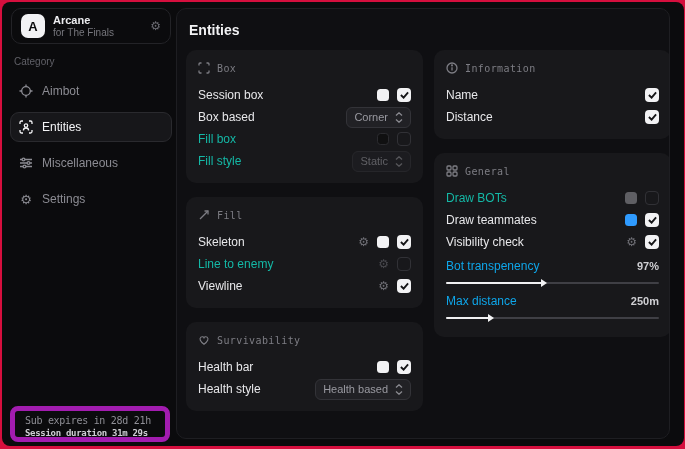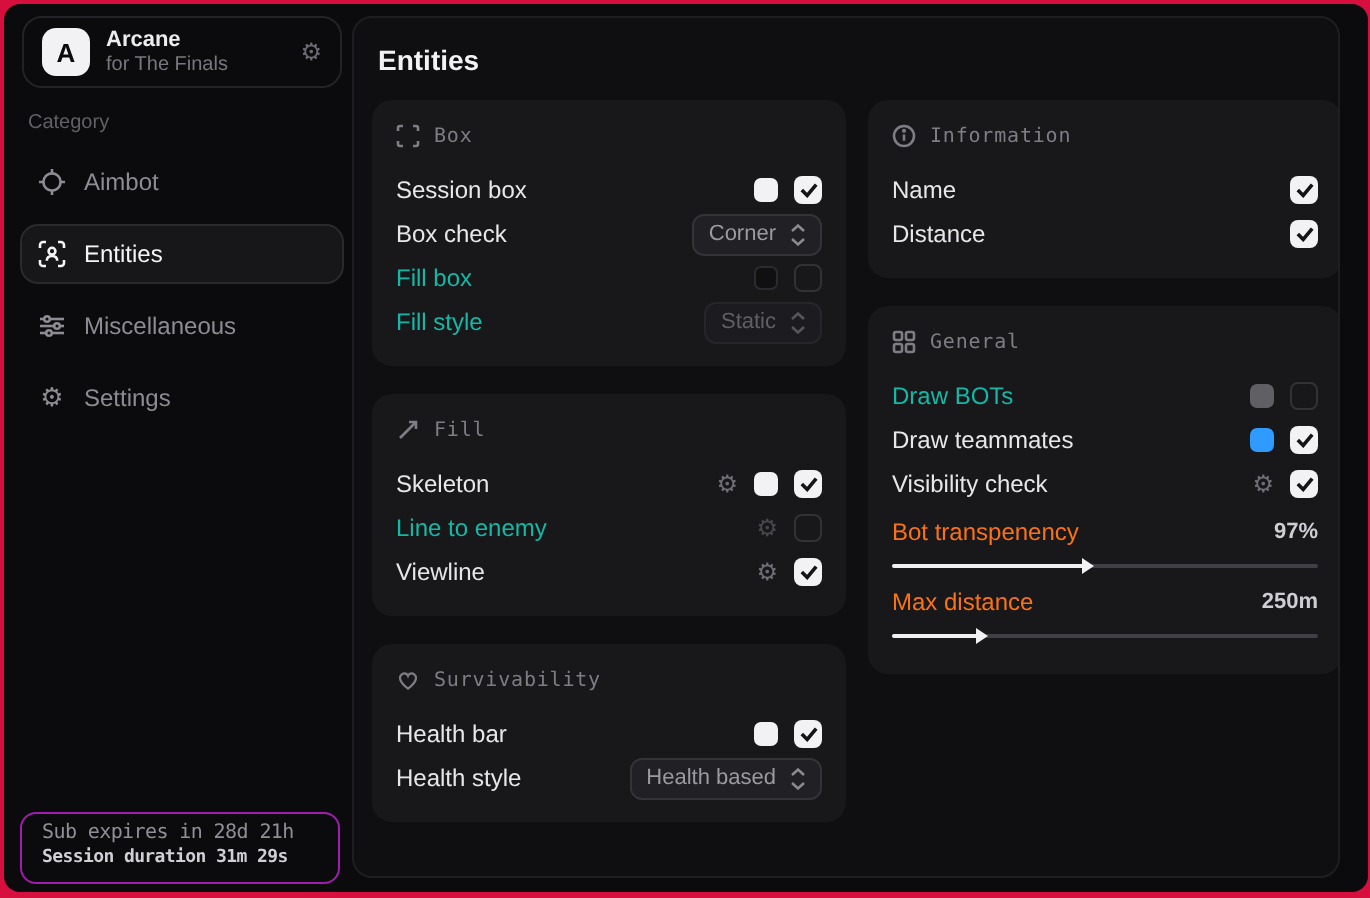--- a/index.html
+++ b/index.html
@@ -14,21 +14,21 @@
   .app-meta{margin-left:8px;line-height:1.15;}
   .app-name{font-size:11px;font-weight:bold;color:#ececef;}
   .app-sub{font-size:10px;color:#77777d;}
   .hdr-gear{margin-left:auto;color:#6b6b72;font-size:12px;font-family:"DejaVu Sans",sans-serif;cursor:pointer;}
   .category{position:absolute;left:12px;top:54px;font-size:10px;color:#606067;}
   .nav{position:absolute;left:8px;right:4px;top:68px;}
   .nav-item{display:flex;align-items:center;height:28px;padding:0 8px;margin-bottom:2px;border-radius:9px;color:#8c8c93;font-size:12px;cursor:pointer;border:1px solid transparent;}
   .nav-item .nico{width:14px;height:14px;margin-right:9px;flex:0 0 auto;display:flex;align-items:center;justify-content:center;}
   .nav-item.active{background:#17171a;border-color:#2a2a2e;color:#f4f4f6;}
   .nav-item.gap{margin-top:6px;}
-  .footer-card{position:absolute;left:8px;right:6px;bottom:4px;height:36px;border:1px solid #a21caf;border-radius:8px;padding:4px 10px;box-sizing:border-box;font-family:"DejaVu Sans Mono",monospace;}
+  .footer-card{position:absolute;left:8px;right:6px;bottom:4px;height:36px;border:5px solid #a21caf;border-radius:8px;padding:4px 10px;box-sizing:border-box;font-family:"DejaVu Sans Mono",monospace;}
   .foot1{font-size:10px;color:#8f8f96;letter-spacing:-0.3px;}
   .foot2{font-size:9px;font-weight:bold;color:#cfcfd4;letter-spacing:-0.3px;margin-top:2px;}
 
   
   .main{position:absolute;left:174px;top:6px;width:494px;height:431px;background:#0f0f12;border:1px solid #1e1e22;border-radius:10px;box-sizing:border-box;padding:11px 4px 10px 9px;overflow:hidden;}
   .page-title{font-size:14px;font-weight:bold;color:#f2f2f4;margin:2px 0 12px 3px;}
   .cols{display:flex;gap:11px;}
   .col{width:237px;flex:0 0 auto;}
   .panel{background:#18181b;border-radius:10px;padding:9px 12px 11px 12px;margin-bottom:14px;box-sizing:border-box;}
   .p-head{display:flex;align-items:center;gap:7px;color:#7d7d84;font-family:"DejaVu Sans Mono",monospace;font-size:10px;letter-spacing:0.4px;margin:3px 0 10px 0;}
@@ -40,21 +40,21 @@
   .ctl{margin-left:auto;display:flex;align-items:center;gap:8px;}
   .gear{font-family:"DejaVu Sans",sans-serif;font-size:12px;color:#6f6f76;line-height:1;cursor:pointer;}
   .swatch{width:12px;height:12px;border-radius:3.5px;cursor:pointer;flex:0 0 auto;}
   .swatch.bordered{border:1px solid #3c3c41;width:10px;height:10px;}
   .cb{width:14px;height:14px;border-radius:4px;box-sizing:border-box;display:flex;align-items:center;justify-content:center;cursor:pointer;flex:0 0 auto;}
   .cb.checked{background:#f2f2f4;}
   .cb.unchecked{border:1.5px solid #47474d;}
   .dd{height:19px;display:flex;align-items:center;gap:7px;padding:0 7px;background:#212125;border:1px solid #333338;border-radius:6px;color:#9a9aa1;font-size:11px;cursor:pointer;}
   .dd svg{flex:0 0 auto;}
   .s-row{display:flex;align-items:center;height:20px;margin-top:3px;}
-  .s-lbl{font-size:12px;color:#f97316;font-weight:500;}
+  .s-lbl{font-size:12px;color:#0ea5e9;font-weight:500;}
   .s-val{margin-left:auto;font-size:11px;font-weight:600;color:#cfcfd3;}
   .track{position:relative;height:2px;background:#3f3f45;border-radius:2px;margin:6px 0 7px 0;cursor:pointer;}
   .fill{position:absolute;left:0;top:0;height:2px;background:#f0f0f2;border-radius:2px;}
   .thumb{position:absolute;right:-5px;top:50%;transform:translateY(-50%);width:0;height:0;border-left:6px solid #f2f2f4;border-top:4px solid transparent;border-bottom:4px solid transparent;}
 </style>
 </head>
 <body>
 
 <div class="stage">
 <div class="app">
@@ -144,21 +144,21 @@
             <span class="ctl">
               <span class="swatch" style="background-color: rgb(242, 242, 244);"></span>
               <span class="cb checked">
                     <svg width="9" height="8" viewBox="0 0 10 8" fill="none">
                       <polyline points="1,4 4,7 9,1" stroke="#141416" stroke-width="2"></polyline>
                     </svg>
                   </span>
             </span>
           </div>
           <div class="row">
-            <span class="lbl">Box check</span>
+            <span class="lbl">Box based</span>
             <span class="ctl">
               <span class="dd">
                 <span>Corner</span>
                 <svg width="8" height="11" viewBox="0 0 8 11" fill="none" stroke="#8a8a90" stroke-width="1.3">
                       <polyline points="1,3.5 4,0.8 7,3.5"></polyline>
                       <polyline points="1,7.5 4,10.2 7,7.5"></polyline>
                     </svg>
               </span>
             </span>
           </div>

